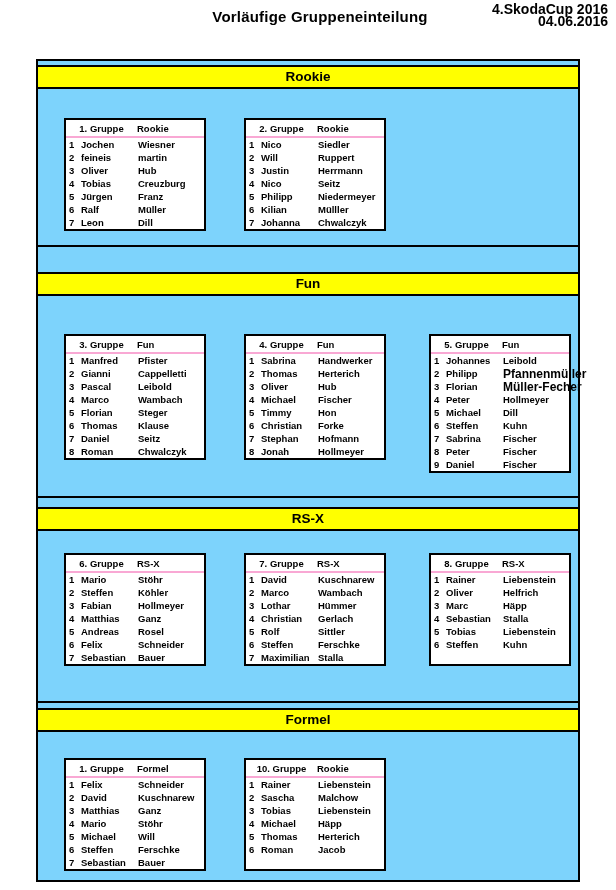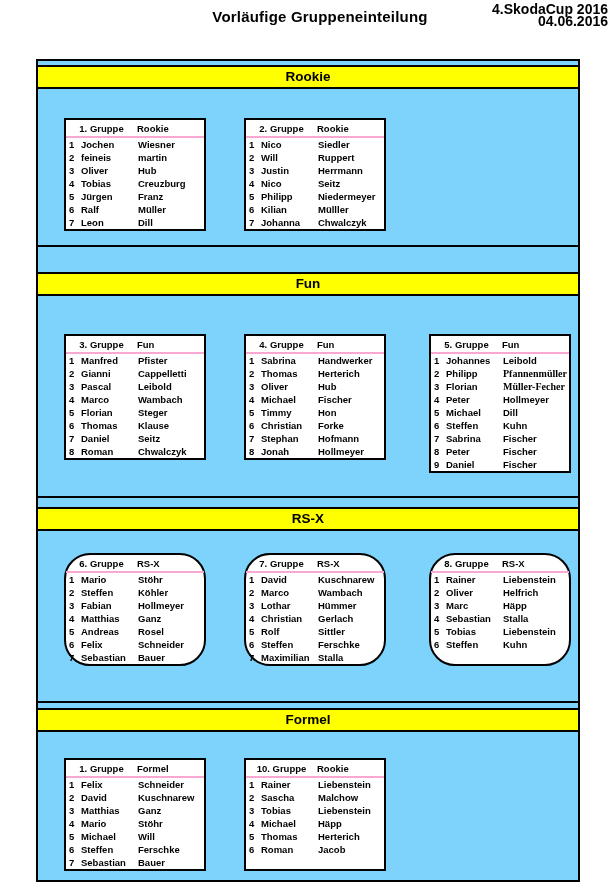--- a/index.html
+++ b/index.html
@@ -80,21 +80,21 @@
     box-sizing: border-box;
     background: #ffffff;
     font-size: 9.5px;
     font-weight: bold;
   }
   .col-a { left: 26px; }
   .col-b { left: 206px; }
   .col-c { left: 391px; }
   .row-rookie { top: 57px; }
   .row-fun    { top: 261px; margin-top: 12px; }
-  .row-rsx    { top: 492px; border-radius: 26px; }
+  .row-rsx    { top: 492px; }
   .row-formel { top: 697px; }
   .grp-header {
     display: flex;
     align-items: center;
     height: 16px;
     border-bottom: 2px solid #f9a8d4;
     box-sizing: content-box;
   }
   .grp-header .gid {
     width: 71px;
@@ -117,22 +117,21 @@
   }
   .grp-row .first {
     flex: 1;
     overflow: visible;
   }
   .grp-row .last {
     width: 66px;
     overflow: visible;
   }
   .grp-row .last.shrink {
-    font-size: 10px;
-    font-family: Liberation Serif, serif;
+    font-size: 12px;
   }
 </style>
 </head>
 <body>
 
 <div class="page">
 
   <div class="doc-title">Vorläufige Gruppeneinteilung</div>
 
   <div class="doc-meta">

